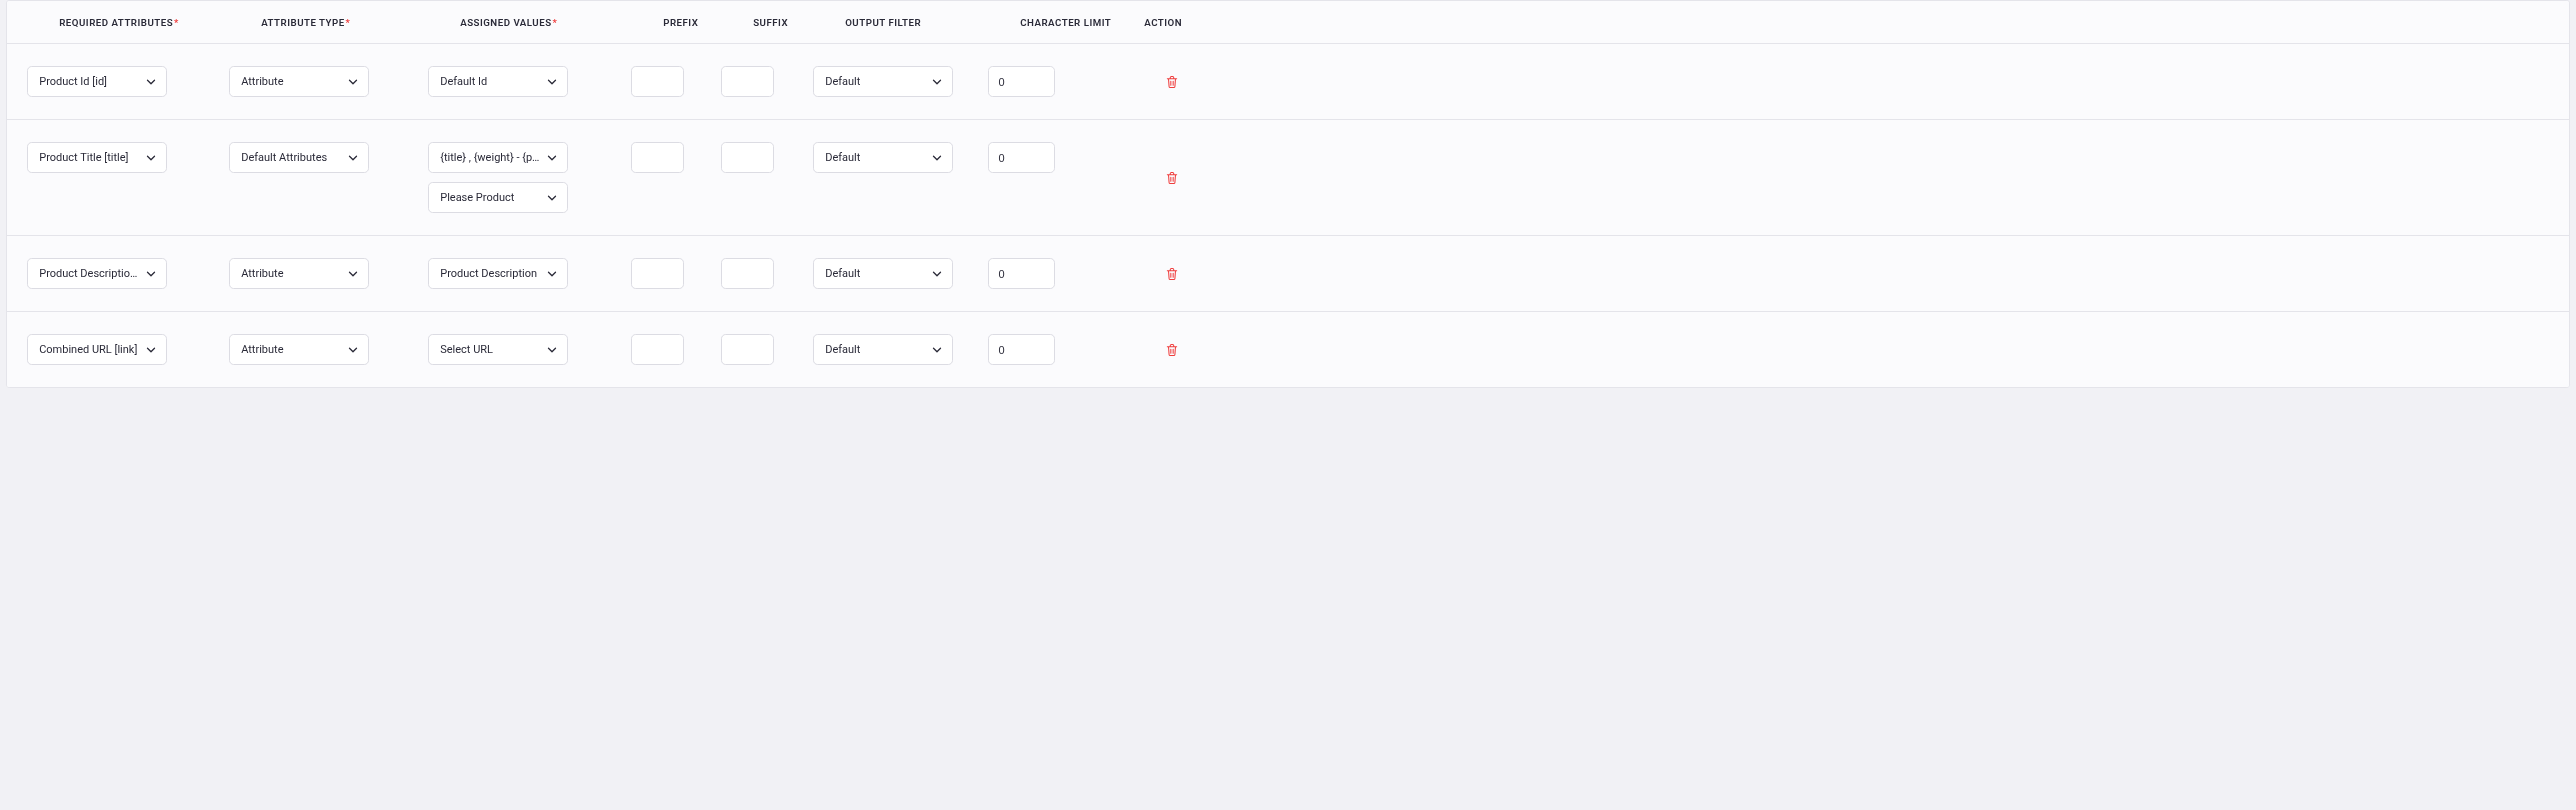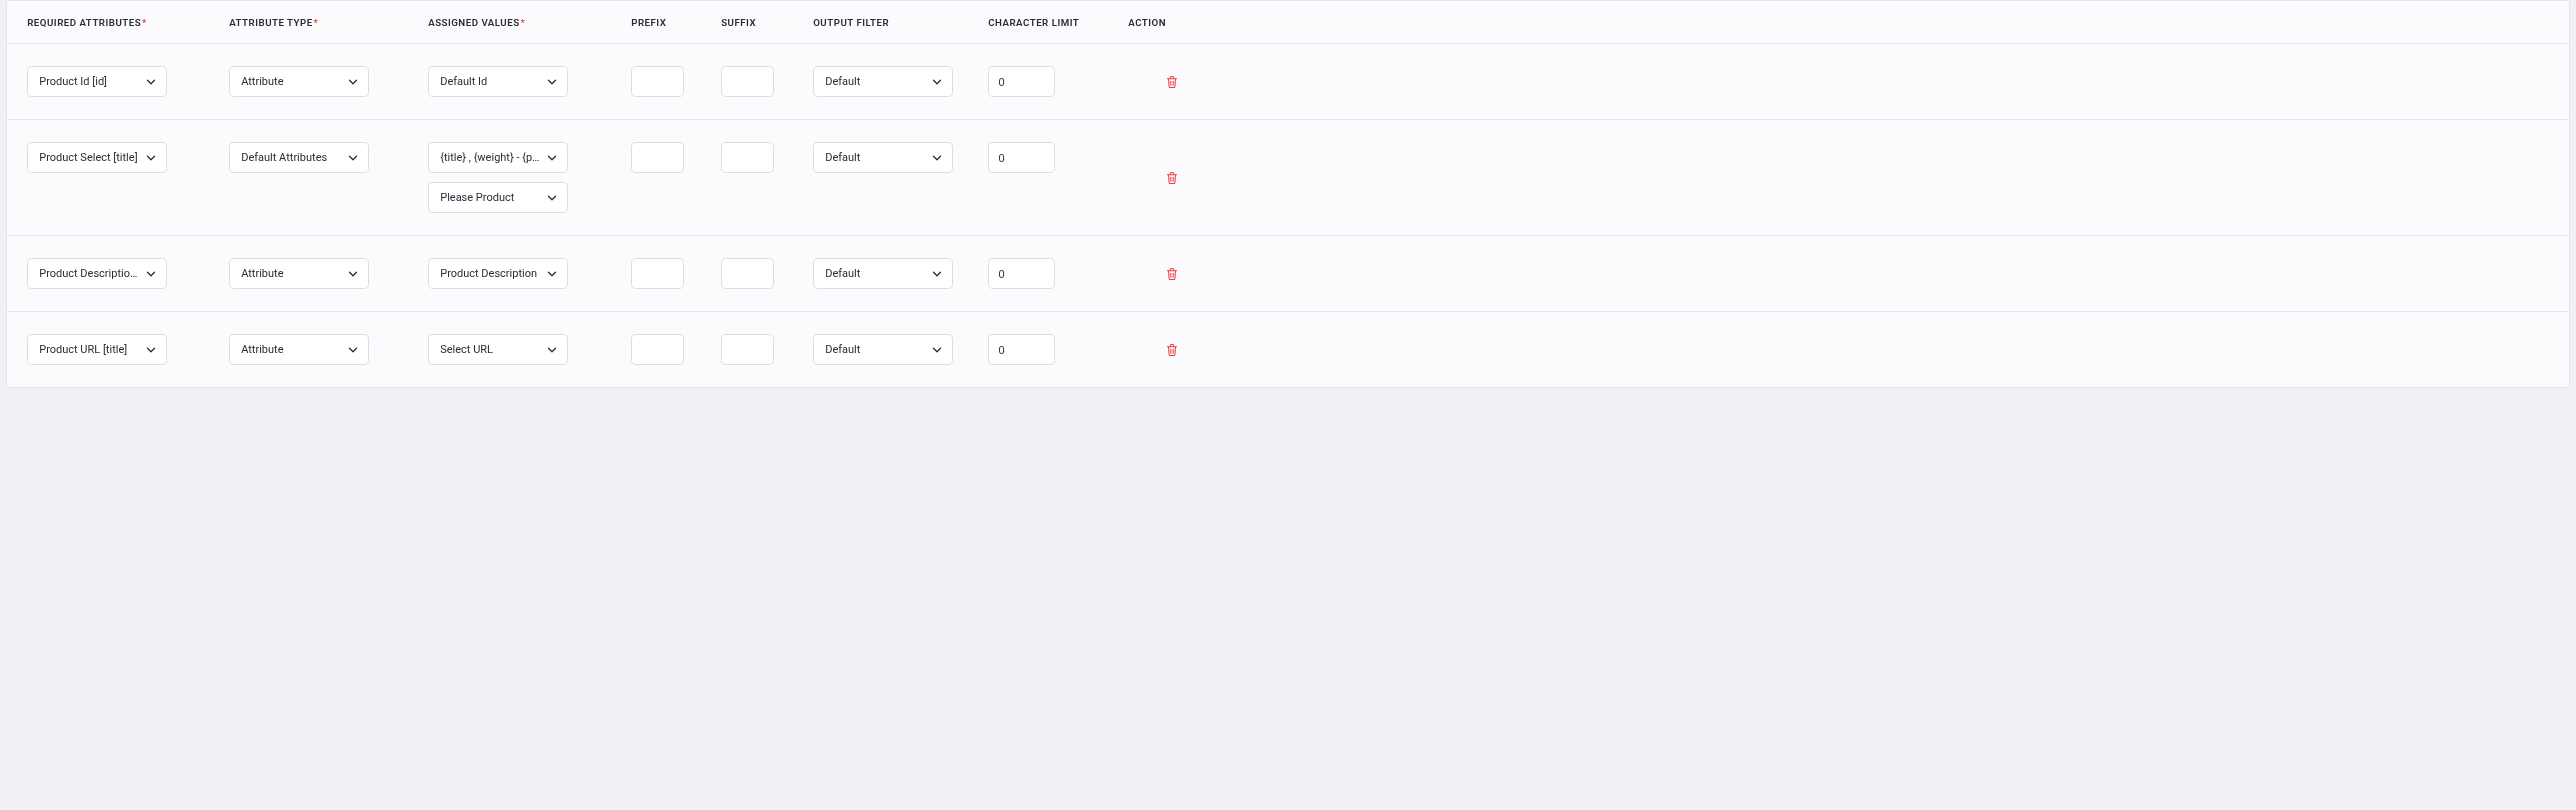--- a/index.html
+++ b/index.html
@@ -23,20 +23,21 @@
     border-bottom: 0.8px solid #e4e4ea;
     background: #fbfbfd;
   }
   .th {
     font-size: 9.7px;
     font-weight: 600;
     letter-spacing: 0.5px;
     color: #2a2a38;
     text-transform: uppercase;
     white-space: nowrap;
+    margin-left: 32px;
   }
   .th.right { text-align: center; }
   .req-star { color: #ef3d3d; margin-left: 0.8px; }
   .row {
     display: grid;
     grid-template-columns: 202px 199px 203px 90px 92px 175px 124px 70px;
     align-items: flex-start;
     padding: 22px 20px;
     border-bottom: 0.8px solid #e4e4ea;
     background: #fbfbfd;
@@ -181,21 +182,21 @@
             <path d="M4 7h16M9 7V5a2 2 0 0 1 2-2h2a2 2 0 0 1 2 2v2M6 7l1 13a2 2 0 0 0 2 2h6a2 2 0 0 0 2-2l1-13M10 11v7M14 11v7" stroke="#ef3d3d" stroke-width="1.8" stroke-linecap="round" stroke-linejoin="round"></path>
           </svg>
         </span>
       </button>
     </div>
   </div>
 
   <div class="row">
     <div class="cell">
       <div class="select">
-        <span class="select-label">Product Select [title]</span>
+        <span class="select-label">Product Title [title]</span>
         <span class="chev">
           <svg width="14" height="14" viewBox="0 0 24 24" fill="none">
                 <path d="M6 9l6 6 6-6" stroke="#2a2a38" stroke-width="2.2" stroke-linecap="round" stroke-linejoin="round"></path>
               </svg>
         </span>
       </div>
     </div>
     <div class="cell">
       <div class="select">
         <span class="select-label">Default Attributes</span>
@@ -312,21 +313,21 @@
             <path d="M4 7h16M9 7V5a2 2 0 0 1 2-2h2a2 2 0 0 1 2 2v2M6 7l1 13a2 2 0 0 0 2 2h6a2 2 0 0 0 2-2l1-13M10 11v7M14 11v7" stroke="#ef3d3d" stroke-width="1.8" stroke-linecap="round" stroke-linejoin="round"></path>
           </svg>
         </span>
       </button>
     </div>
   </div>
 
   <div class="row">
     <div class="cell">
       <div class="select">
-        <span class="select-label">Product URL [title]</span>
+        <span class="select-label">Combined URL [link]</span>
         <span class="chev">
           <svg width="14" height="14" viewBox="0 0 24 24" fill="none">
                 <path d="M6 9l6 6 6-6" stroke="#2a2a38" stroke-width="2.2" stroke-linecap="round" stroke-linejoin="round"></path>
               </svg>
         </span>
       </div>
     </div>
     <div class="cell">
       <div class="select">
         <span class="select-label">Attribute</span>

